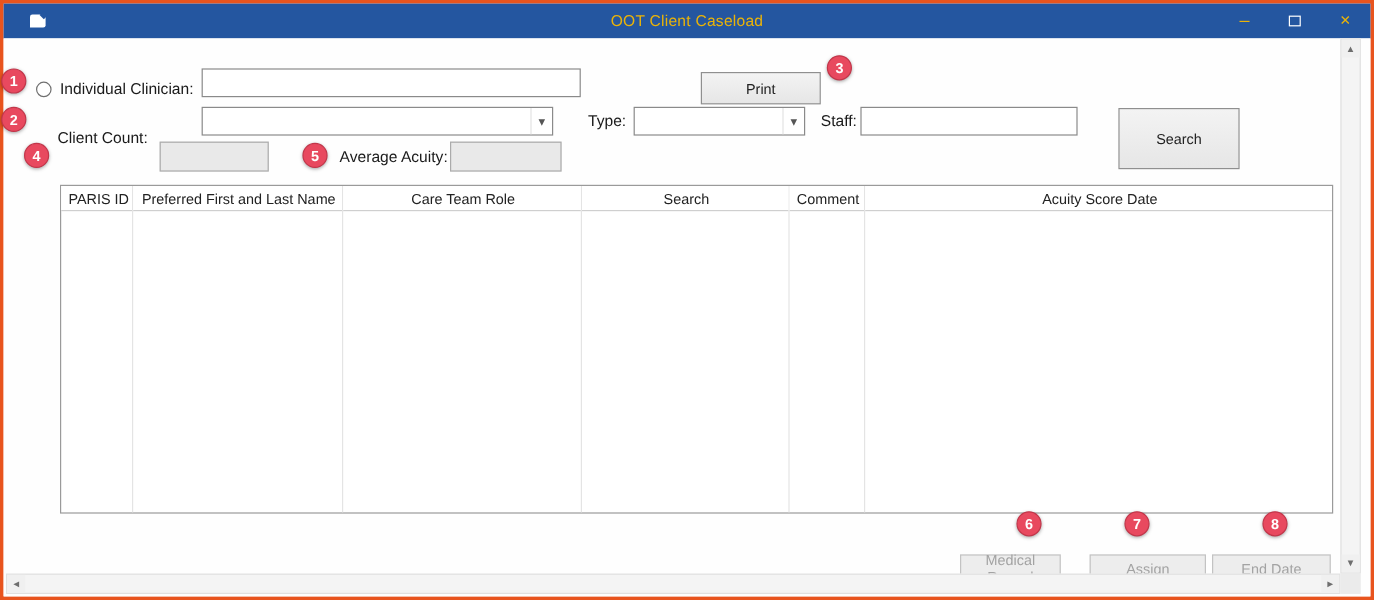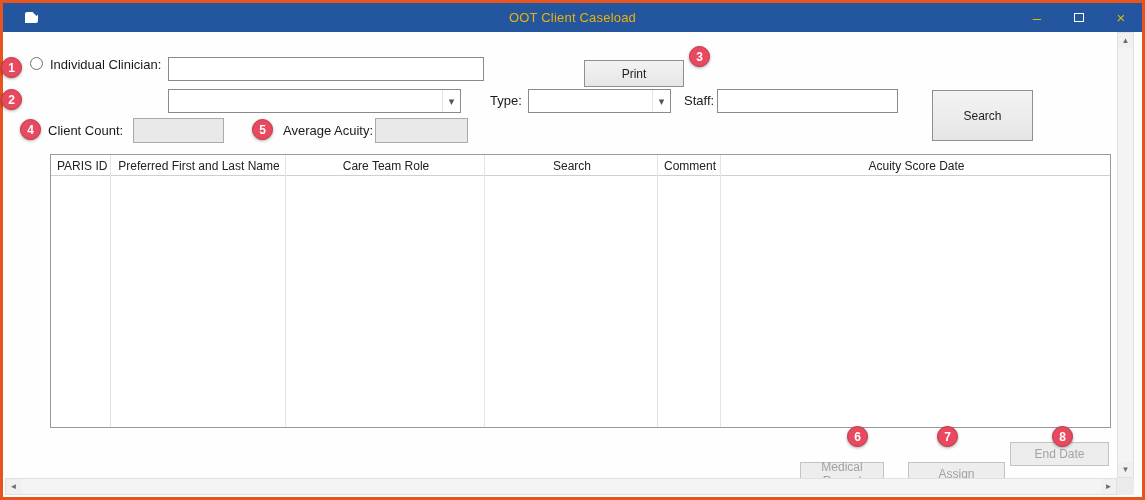--- a/index.html
+++ b/index.html
@@ -16,21 +16,21 @@
               background:#2456A0; transform:rotate(45deg); }
   .title { position:absolute; left:50%; transform:translateX(-50%);
            font-size:13px; letter-spacing:.2px; }
   .win-controls { margin-left:auto; display:flex; align-items:center; height:100%; }
   .win-btn { width:42px; height:100%; display:flex; align-items:center; justify-content:center;
              font-size:15px; cursor:default; }
   .max-box { width:10px; height:9px; border:1.5px solid #fff; display:inline-block; }
   
   .content { position:relative; width:1139px; height:465px; background:#FEFEFE; }
   .lbl { font-size:13px; color:#1a1a1a; white-space:nowrap; }
-  .row { position:absolute; display:flex; align-items:flex-start; gap:7px; height:24px; }
+  .row { position:absolute; display:flex; align-items:flex-end; gap:7px; height:24px; }
   .radio { width:13px; height:13px; border:1px solid #707070; border-radius:50%;
            background:#fff; flex:0 0 auto; }
   .tbox { position:absolute; border:1px solid #8A8A8A; background:#fff; height:24px;
           font-family:"Liberation Sans", sans-serif; font-size:13px; padding:0 5px; outline:none; }
   .rofield { position:absolute; border:1px solid #ABABAB; background:#E9E9E9; height:25px; }
   .combo { position:absolute; border:1px solid #8A8A8A; background:#fff; height:24px;
            display:flex; align-items:center; }
   .combo .cval { flex:1; font-size:13px; padding:0 5px; color:#1a1a1a; }
   .combo .arrow { width:18px; height:100%; display:flex; align-items:center; justify-content:center;
            color:#555; font-size:11px; border-left:1px solid #E3E3E3; }
@@ -94,21 +94,21 @@
     </div>
     <span class="lbl" style="position:absolute; left:487px; top:61px;">Type:</span>
     <div class="combo" style="left:525px; top:57px; width:143px;">
       <span class="cval"></span>
       <span class="arrow">▾</span>
     </div>
     <span class="lbl" style="position:absolute; left:681px; top:61px;">Staff:</span>
     <input class="tbox" style="left: 714px; top: 57px; width: 181px;" value="">
     <button class="btn" style="left:929px; top:42px; width:101px; height:51px;">Search</button>
 
-    <span class="lbl" style="position:absolute; left:45px; top:91px;">Client Count:</span>
+    <span class="lbl" style="position:absolute; left:45px; top:75px;">Client Count:</span>
     <div class="rofield" style="left:130px; top:86px; width:91px;">
       <span></span>
     </div>
     <span class="lbl" style="position:absolute; left:280px; top:91px;">Average Acuity:</span>
     <div class="rofield" style="left:372px; top:86px; width:93px;">
       <span></span>
     </div>
 
     <div class="grid">
       <div class="gcol c0">
@@ -126,21 +126,21 @@
       <div class="gcol">
         <div class="ghdr">Comment</div>
       </div>
       <div class="gcol c5">
         <div class="ghdr">Acuity Score Date</div>
       </div>
     </div>
 
     <button class="btn disabled" style="left:797px; top:414px; width:84px; height:24px;">Medical Record</button>
     <button class="btn disabled" style="left:905px; top:414px; width:97px; height:24px;">Assign</button>
-    <button class="btn disabled" style="left:1007px; top:394px; width:99px; height:24px;">End Date</button>
+    <button class="btn disabled" style="left:1007px; top:414px; width:99px; height:24px;">End Date</button>
 
     <div class="vscroll">
       <span class="scr-btn">▲</span>
       <span class="scr-btn">▼</span>
     </div>
     <div class="hscroll">
       <span class="scr-btn">◄</span>
       <span class="scr-btn">►</span>
     </div>
     <div class="corner"></div>

